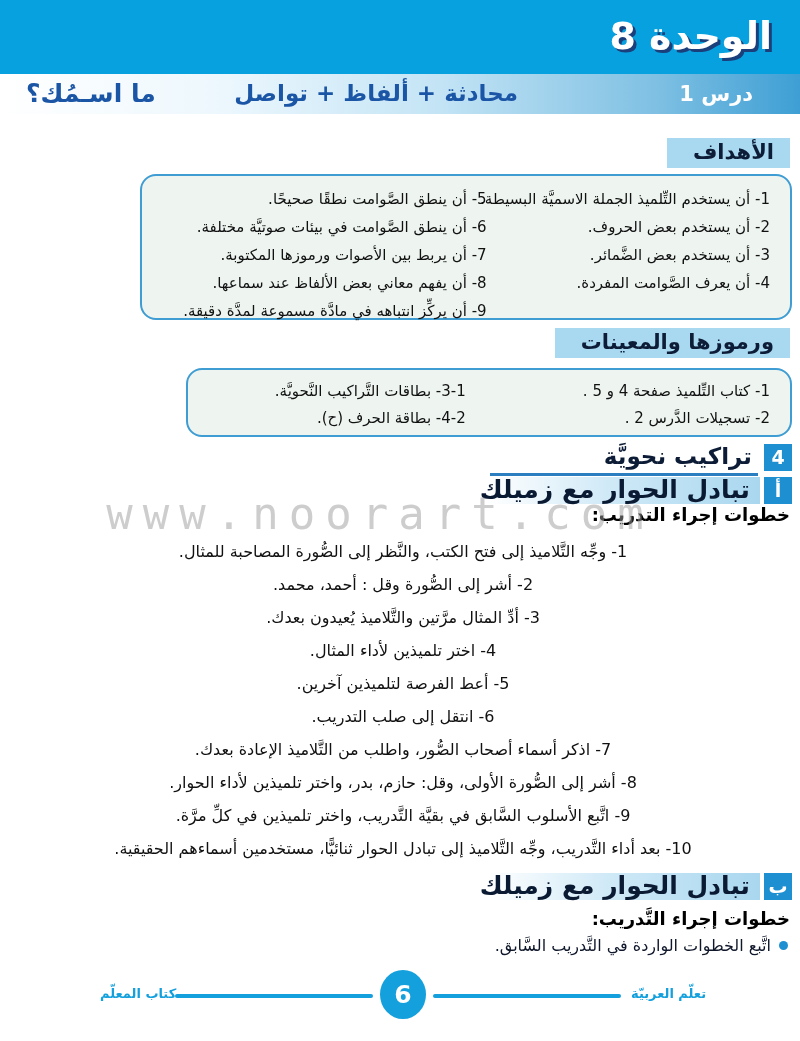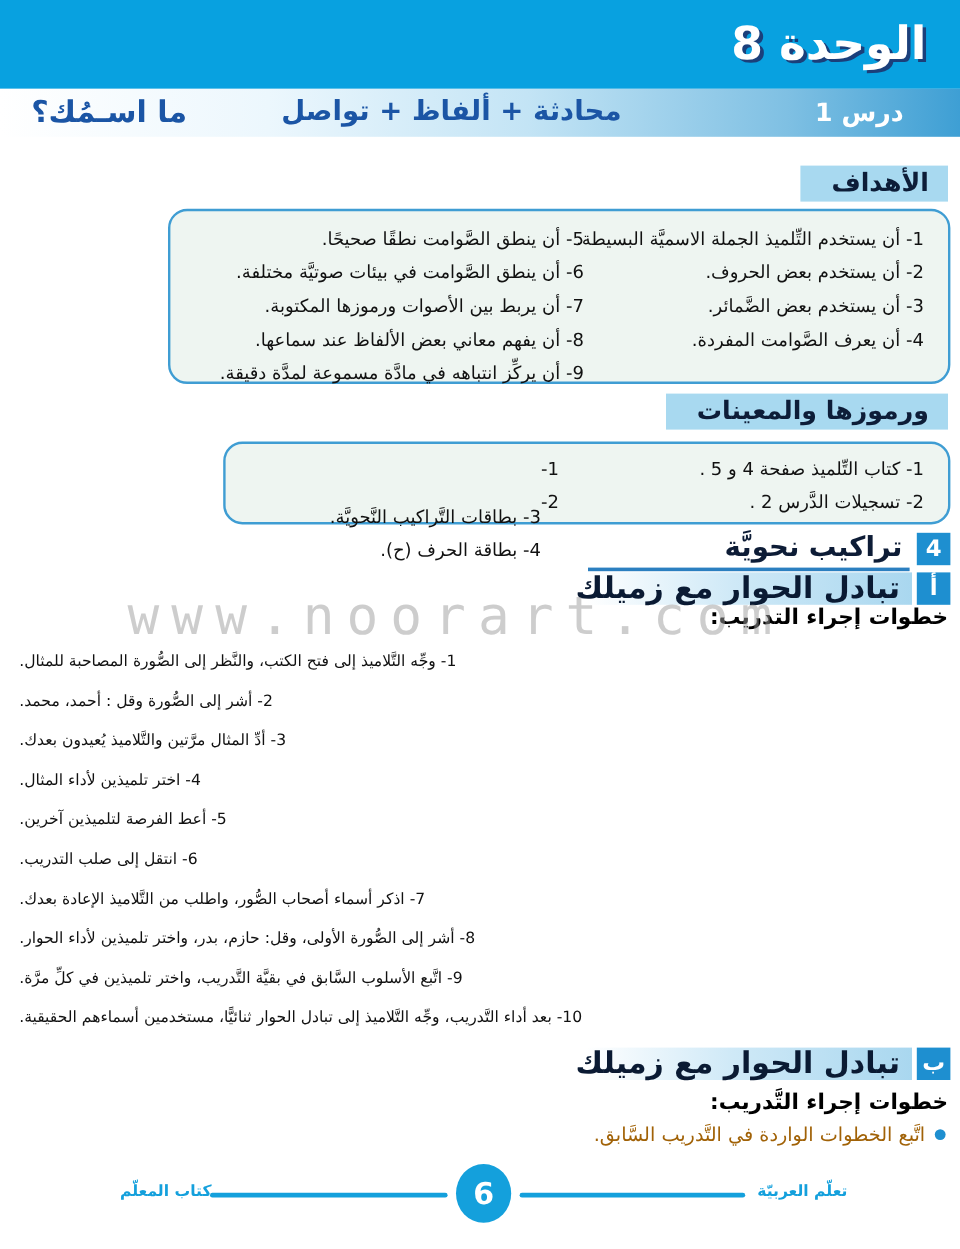--- a/index.html
+++ b/index.html
@@ -34,21 +34,21 @@
   }
   .obj-box{top:174px;right:8px;left:140px;height:146px;padding:9px 20px 6px 12px;display:flex;}
   .obj-col{display:flex;flex-direction:column;}
   .obj-col-right{width:46%;}
   .obj-col-left{width:54%;}
   .obj-item{font-size:15px;line-height:28px;white-space:nowrap;}
   .means-box{top:368px;right:8px;left:186px;height:69px;padding:8px 20px 4px 12px;display:flex;}
   .means-col{display:flex;flex-direction:column;}
   .means-col-right{width:44%;}
   .means-col-marks{width:12%;direction:ltr;text-align:left;}
-  .means-col-left{width:44%;margin-top:40px;}
+  .means-col-left{width:44%;}
   .means-item{font-size:15px;line-height:27px;white-space:nowrap;}
   
   .badge{
     position:absolute;right:8px;width:28px;height:27px;background:#1e8fd0;color:#ffffff;
     font-weight:bold;font-size:19px;text-align:center;line-height:27px;
   }
   .badge-4{top:444px;}
   .badge-a{top:477px;}
   .badge-b{top:873px;}
   .sec4-title{position:absolute;top:443px;right:48px;font-size:23px;font-weight:bold;color:#0d1c36;}
@@ -59,22 +59,22 @@
     color:#0a1a33;font-weight:bold;font-size:25px;line-height:26px;
     text-align:right;padding-right:10px;box-sizing:border-box;white-space:nowrap;
   }
   .bar-a{top:477px;}
   .bar-b{top:873px;}
   
   .steps-heading{position:absolute;right:10px;font-size:18px;font-weight:bold;color:#000000;}
   .heading-a{top:504px;}
   .heading-b{top:908px;}
   .steps{position:absolute;top:535px;right:10px;left:16px;}
-  .step{font-size:13px;color:#111111;line-height:33px;text-align:left;white-space:nowrap;}
-  .bullet-line{position:absolute;top:936px;right:12px;font-size:16px;color:#a16207;display:flex;align-items:center;}
+  .step{font-size:16px;color:#111111;line-height:33px;text-align:center;white-space:nowrap;}
+  .bullet-line{position:absolute;top:936px;right:12px;font-size:16px;color:#0f172a;display:flex;align-items:center;}
   .bullet-dot{width:9px;height:9px;border-radius:50%;background:#1e8fd0;margin-left:8px;flex:0 0 auto;}
   
   .watermark{
     position:absolute;top:488px;left:0;width:760px;text-align:center;direction:ltr;
     font-family:"DejaVu Sans Mono",monospace;font-size:44px;letter-spacing:10px;
     color:#9d9d9d;opacity:0.5;z-index:10;pointer-events:none;
   }
   
   .footer-line{position:absolute;top:994px;height:4px;background:#14a0dc;border-radius:2px;}
   .line-right{left:433px;width:188px;}

